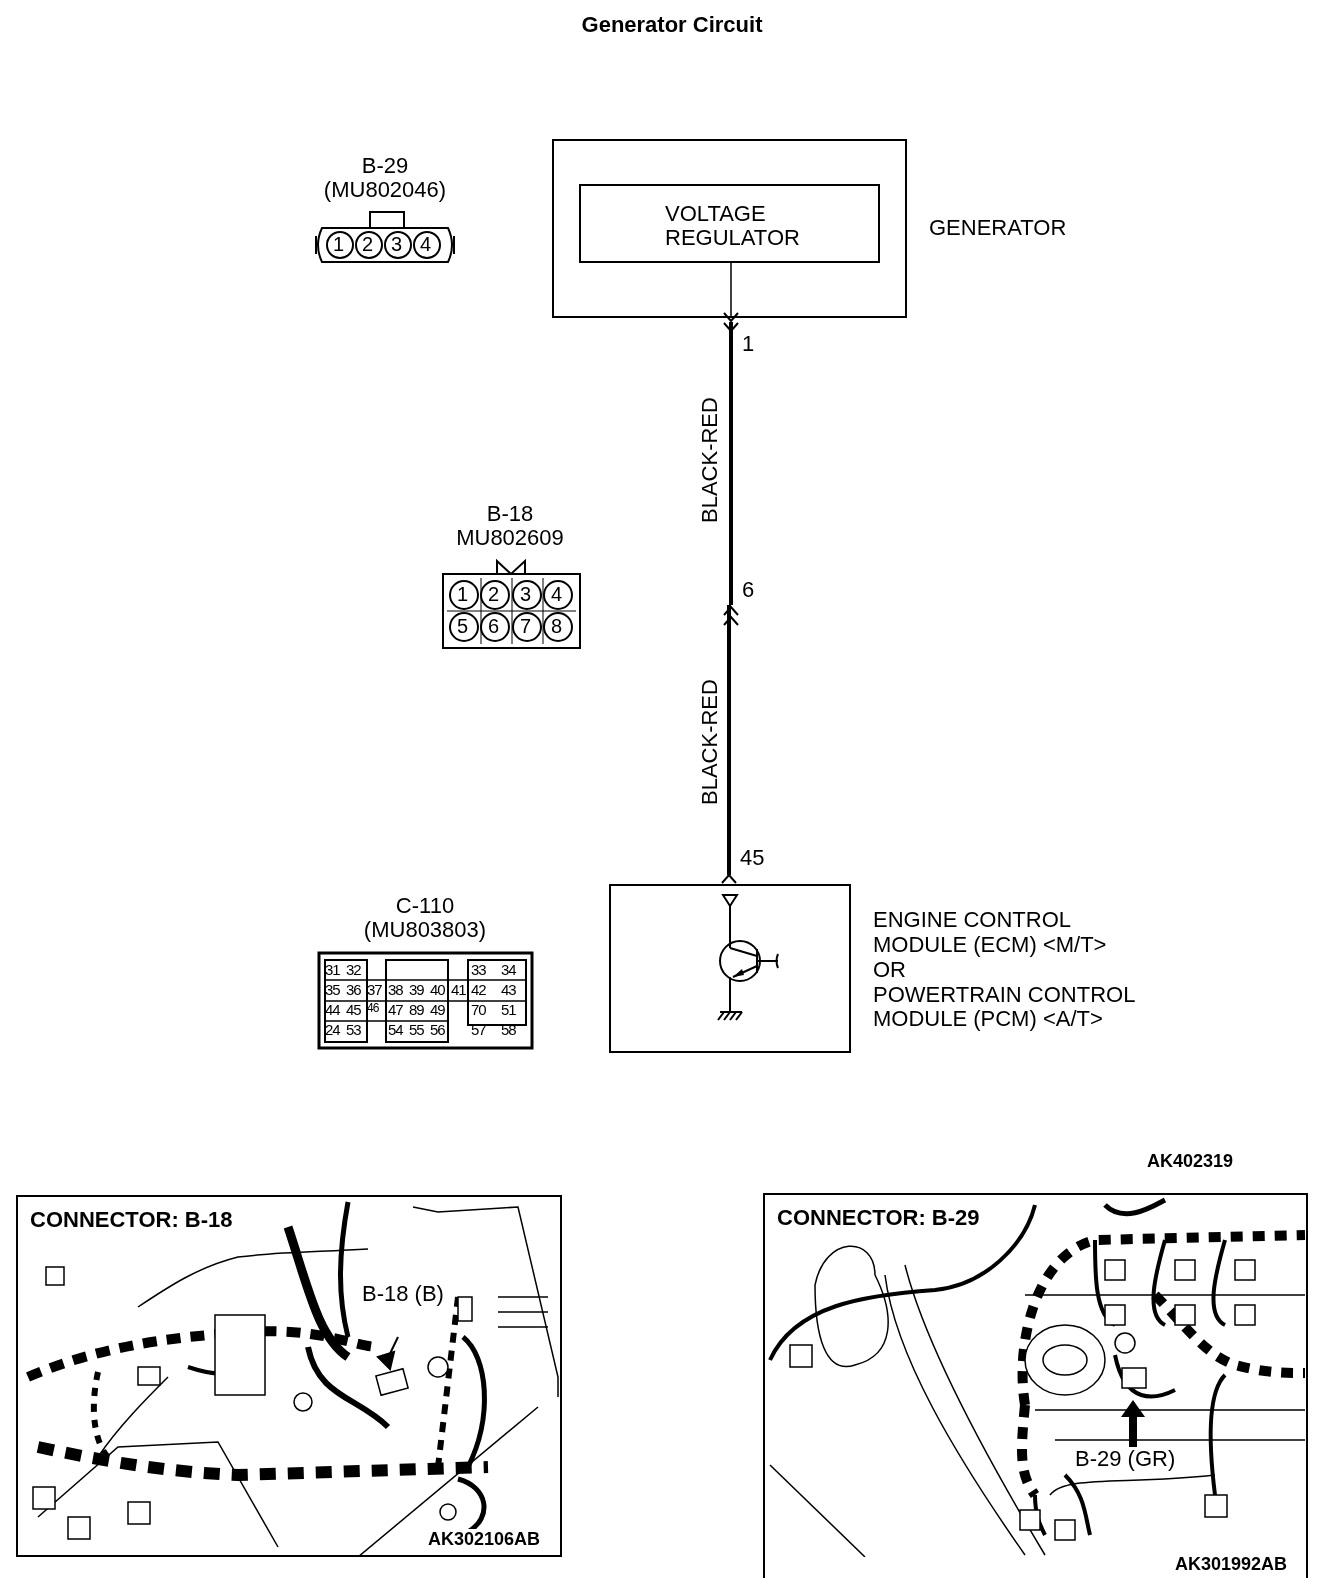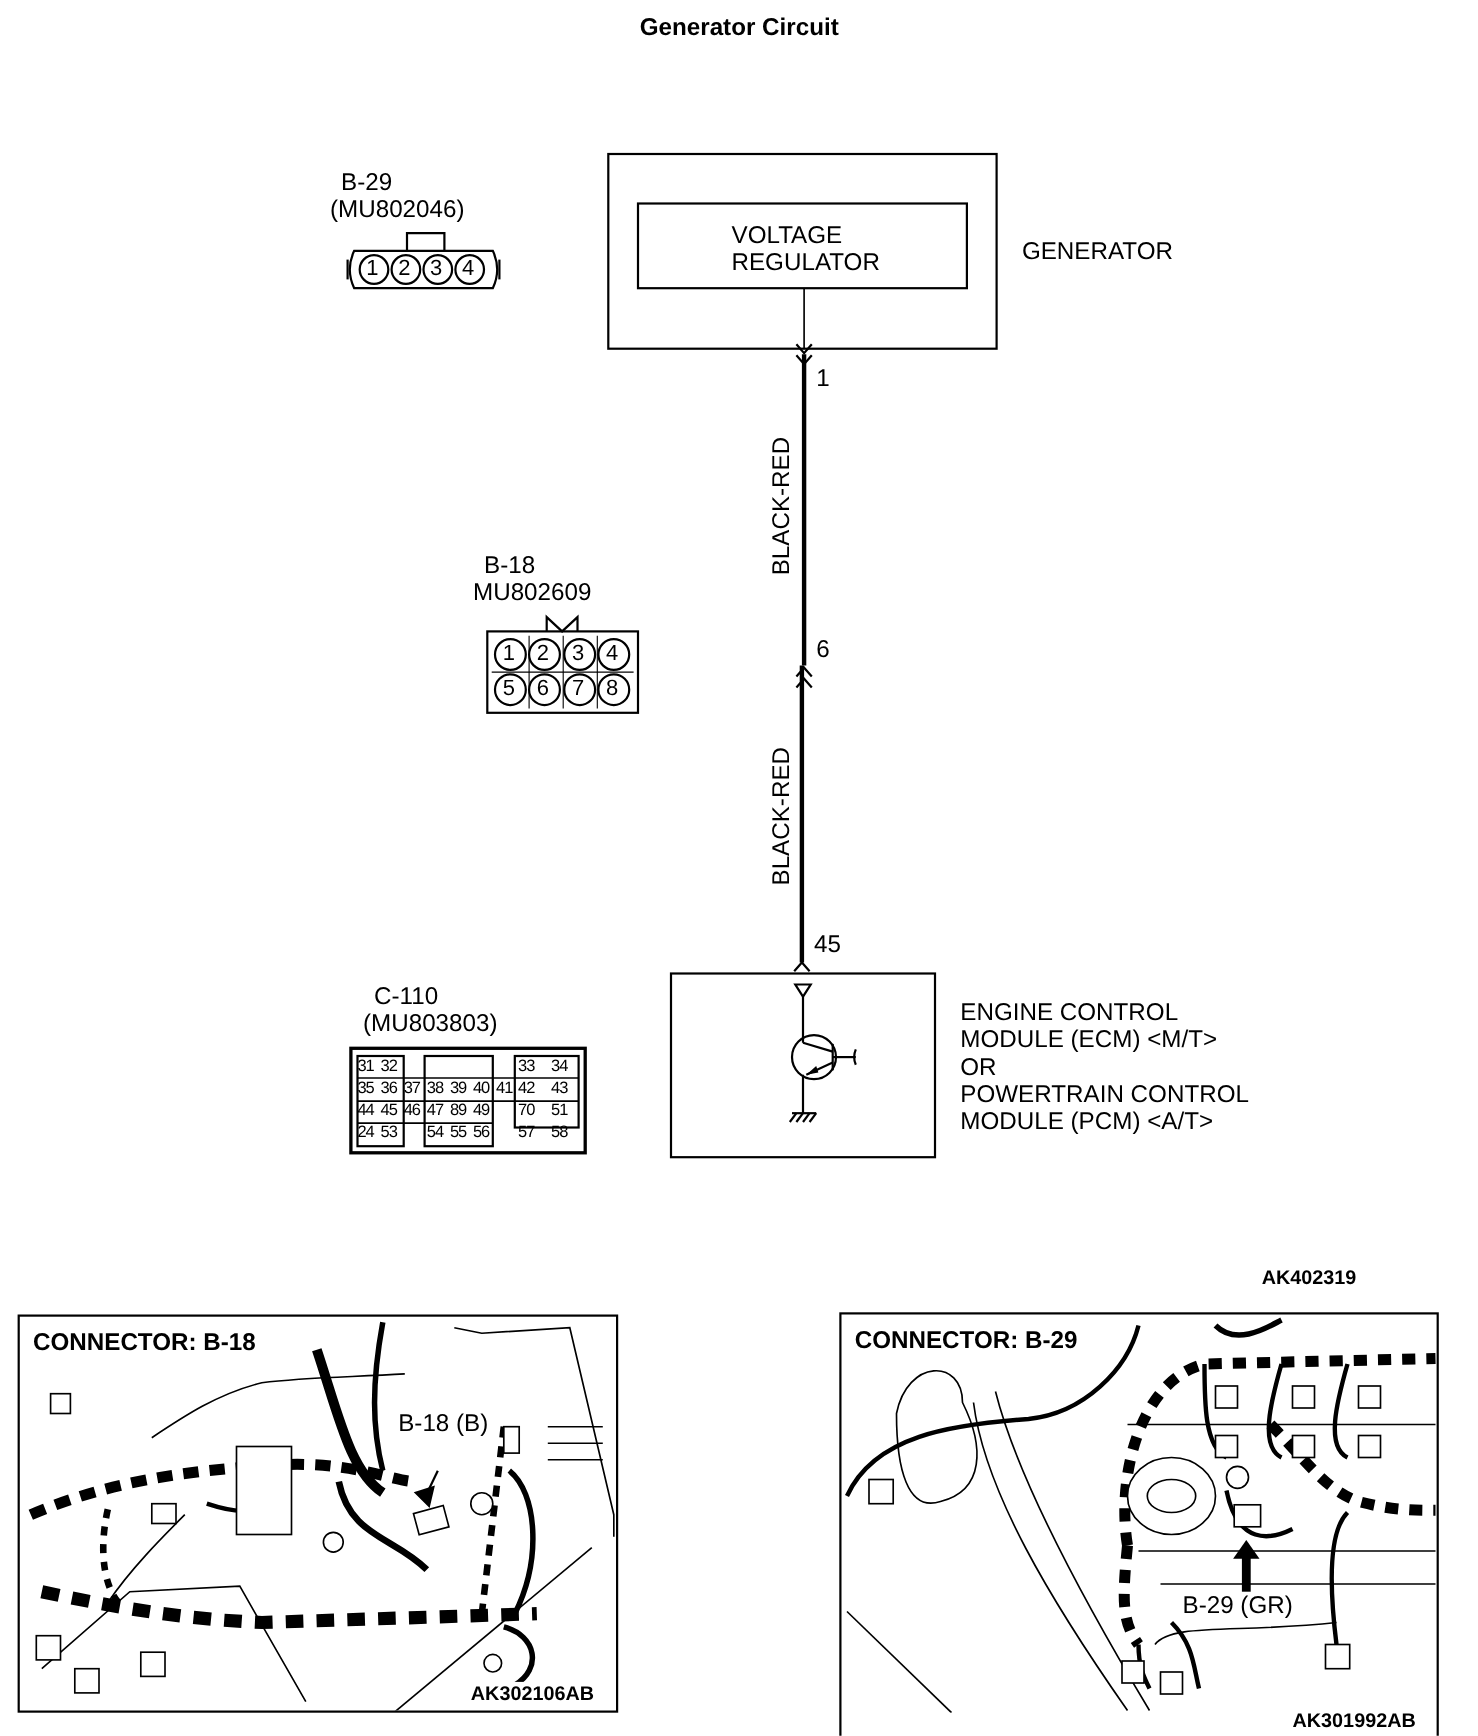--- a/index.html
+++ b/index.html
@@ -2,21 +2,21 @@
 <html><head>
 <meta charset="utf-8">
 <style>
   html, body { margin:0; padding:0; background:#ffffff; }
   body { width:1344px; height:1578px; position:relative; overflow:hidden;
          font-family:"Liberation Sans", sans-serif; color:#000; }
   .abs { position:absolute; }
   .txt { font-family:"Liberation Sans", sans-serif; color:#000; white-space:nowrap; }
   .title { left:0; width:1344px; top:12px; text-align:center; font-weight:bold; font-size:22px; }
   .lbl22 { font-size:22px; line-height:24px; }
-  .center { }
+  .center { text-align:center; }
   .vtext { transform:rotate(-90deg); transform-origin:left top; font-size:22px; }
   .photo { border:2px solid #000; box-sizing:border-box; background:#fff; overflow:hidden; }
   .photo-title { font-weight:bold; font-size:22px; }
   .figid { font-weight:bold; font-size:18px; }
   svg { position:absolute; left:0; top:0; }
 </style>
 </head>
 <body>
 
 <div class="abs txt title">Generator Circuit</div>
@@ -130,21 +130,21 @@
     <div class="txt" style="position: absolute; left: 21px; top: 20px; font-size: 15px; letter-spacing: -1px;">36</div>
     <div class="txt" style="position: absolute; left: 42px; top: 20px; font-size: 15px; letter-spacing: -1px;">37</div>
     <div class="txt" style="position: absolute; left: 63px; top: 20px; font-size: 15px; letter-spacing: -1px;">38</div>
     <div class="txt" style="position: absolute; left: 84px; top: 20px; font-size: 15px; letter-spacing: -1px;">39</div>
     <div class="txt" style="position: absolute; left: 105px; top: 20px; font-size: 15px; letter-spacing: -1px;">40</div>
     <div class="txt" style="position: absolute; left: 126px; top: 20px; font-size: 15px; letter-spacing: -1px;">41</div>
     <div class="txt" style="position: absolute; left: 146px; top: 20px; font-size: 15px; letter-spacing: -1px;">42</div>
     <div class="txt" style="position: absolute; left: 176px; top: 20px; font-size: 15px; letter-spacing: -1px;">43</div>
     <div class="txt" style="position: absolute; left: 0px; top: 40px; font-size: 15px; letter-spacing: -1px;">44</div>
     <div class="txt" style="position: absolute; left: 21px; top: 40px; font-size: 15px; letter-spacing: -1px;">45</div>
-    <div class="txt" style="position: absolute; left: 42px; top: 40px; font-size: 15px; letter-spacing: -1px;">46</div>
+    <div class="txt" style="position: absolute; left: 42px; top: 40px; font-size: 12px; letter-spacing: -1px;">46</div>
     <div class="txt" style="position: absolute; left: 63px; top: 40px; font-size: 15px; letter-spacing: -1px;">47</div>
     <div class="txt" style="position: absolute; left: 84px; top: 40px; font-size: 15px; letter-spacing: -1px;">89</div>
     <div class="txt" style="position: absolute; left: 105px; top: 40px; font-size: 15px; letter-spacing: -1px;">49</div>
     <div class="txt" style="position: absolute; left: 146px; top: 40px; font-size: 15px; letter-spacing: -1px;">70</div>
     <div class="txt" style="position: absolute; left: 176px; top: 40px; font-size: 15px; letter-spacing: -1px;">51</div>
     <div class="txt" style="position: absolute; left: 0px; top: 60px; font-size: 15px; letter-spacing: -1px;">24</div>
     <div class="txt" style="position: absolute; left: 21px; top: 60px; font-size: 15px; letter-spacing: -1px;">53</div>
     <div class="txt" style="position: absolute; left: 63px; top: 60px; font-size: 15px; letter-spacing: -1px;">54</div>
     <div class="txt" style="position: absolute; left: 84px; top: 60px; font-size: 15px; letter-spacing: -1px;">55</div>
     <div class="txt" style="position: absolute; left: 105px; top: 60px; font-size: 15px; letter-spacing: -1px;">56</div>

